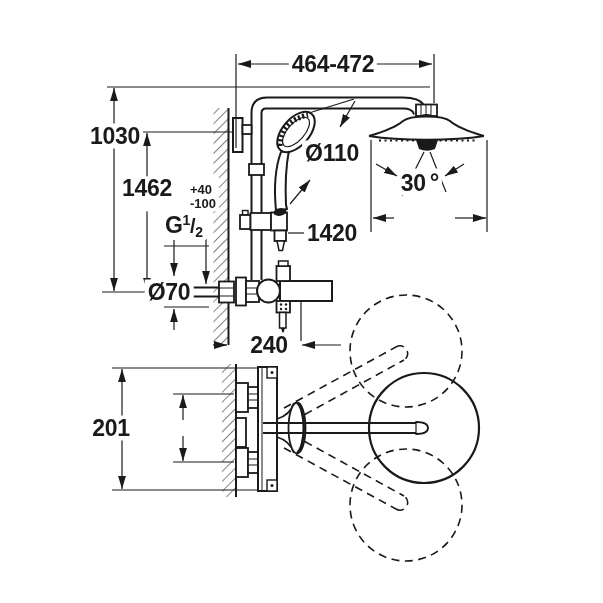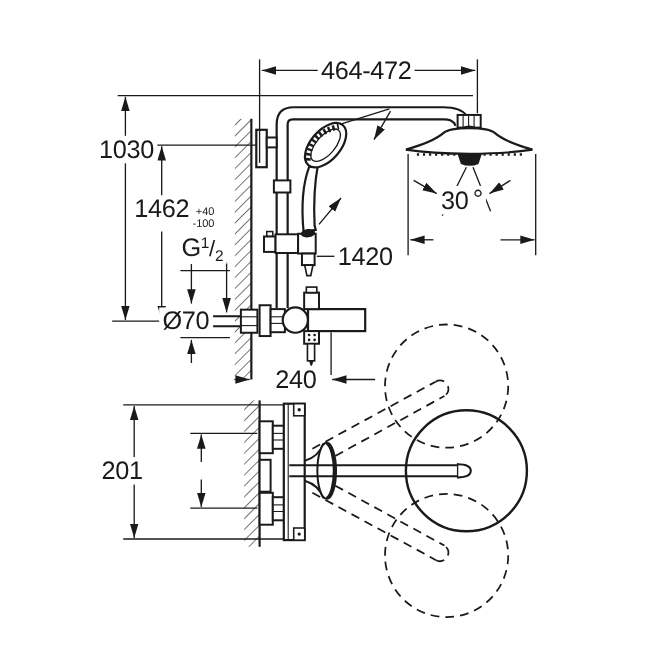--- a/index.html
+++ b/index.html
@@ -1,24 +1,24 @@
 <!DOCTYPE html>
 <html><head>
 <meta charset="utf-8">
 <style>
   html,body{margin:0;padding:0;background:#fff;}
   .canvas{position:relative;width:602px;height:603px;background:#fff;overflow:hidden;
-          font-family:"Liberation Sans",sans-serif;color:#1a1a1a;}
+          font-family:"Liberation Sans",sans-serif;color:#1a1a1a;font-weight:bold;}
   svg.art{position:absolute;left:0;top:0;z-index:1;}
   svg.art *{vector-effect:none;}
   .lbl{position:absolute;z-index:3;transform:translate(-50%,-50%);background:#fff;
        font-size:23px;line-height:1;white-space:nowrap;padding:1px 3px;letter-spacing:-0.3px;}
-  .lbl.anchor-left{transform:translate(0,-50%);text-align:right;}
-  .tol{display:inline-flex;flex-direction:column;font-size:10px;line-height:1.05;
-       margin-left:3px;vertical-align:2px;letter-spacing:0;}
+  .lbl.anchor-left{transform:translate(0,-50%);}
+  .tol{display:inline-flex;flex-direction:column;font-size:13px;line-height:1.05;
+       margin-left:18px;vertical-align:2px;letter-spacing:0;}
   .g-num{font-size:14px;vertical-align:8px;}
   .g-slash{font-size:20px;}
   .g-den{font-size:14px;vertical-align:-4px;}
   .deg{font-size:24px;margin-left:4px;vertical-align:1px;}
 </style>
 </head>
 <body>
 
 <div class="canvas">
 
@@ -267,20 +267,21 @@
 <div class="lbl anchor-left" style="left:162px;top:226px">
   <span>G</span><span class="g-num">1</span><span class="g-slash">/</span><span class="g-den">2</span>
 </div>
 
 <div class="lbl" style="left:169px;top:292px">Ø70</div>
 
 <div class="lbl" style="left:332px;top:233px">1420</div>
 
 <div class="lbl" style="left:269px;top:345px">240</div>
 
+<div class="lbl" style="left:332px;top:153px">Ø110</div>
 
 <div class="lbl" style="left:420px;top:182px">
   <span>30</span><span class="deg">°</span>
 </div>
 
 
 <div class="lbl" style="left:111px;top:428px">201</div>
 
 
 </div>

